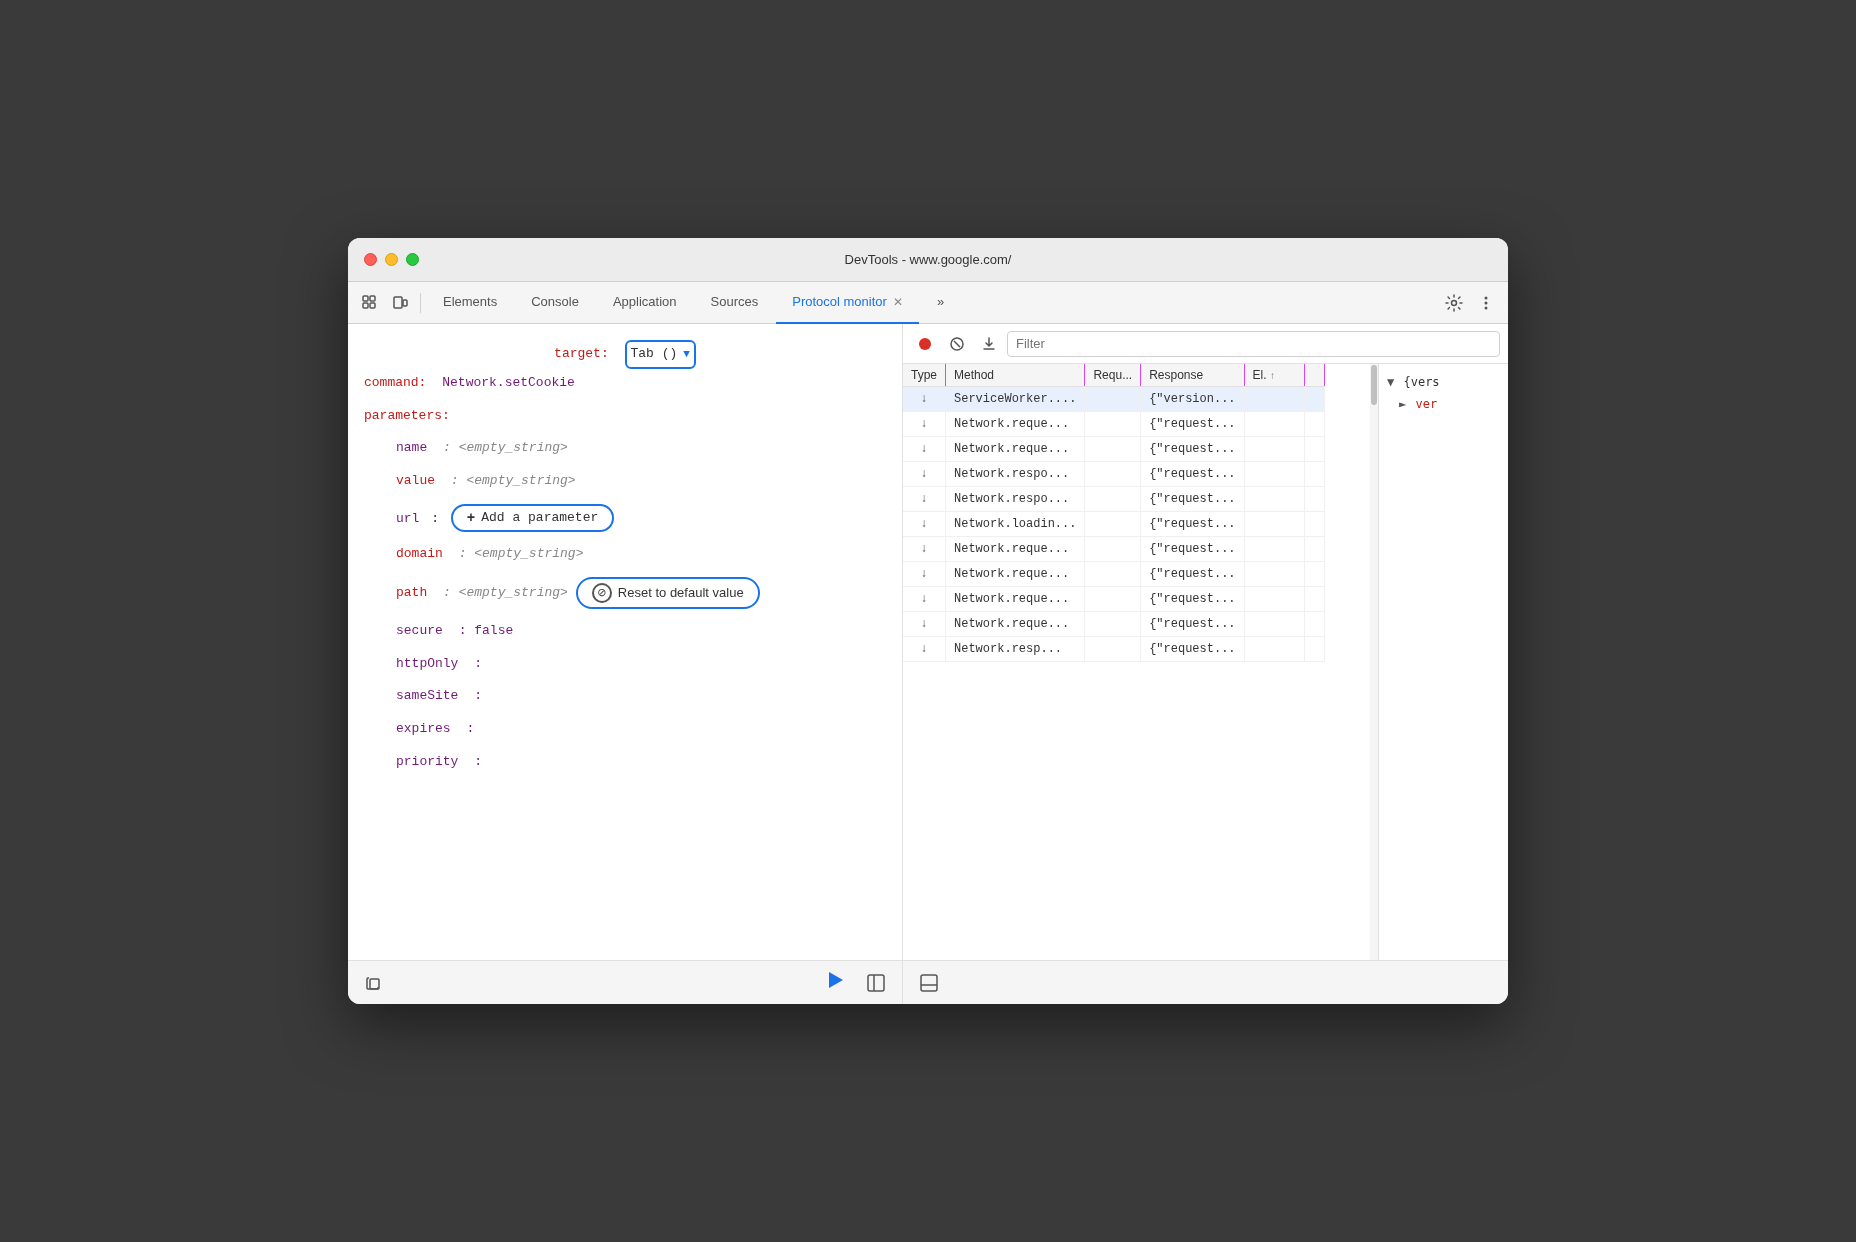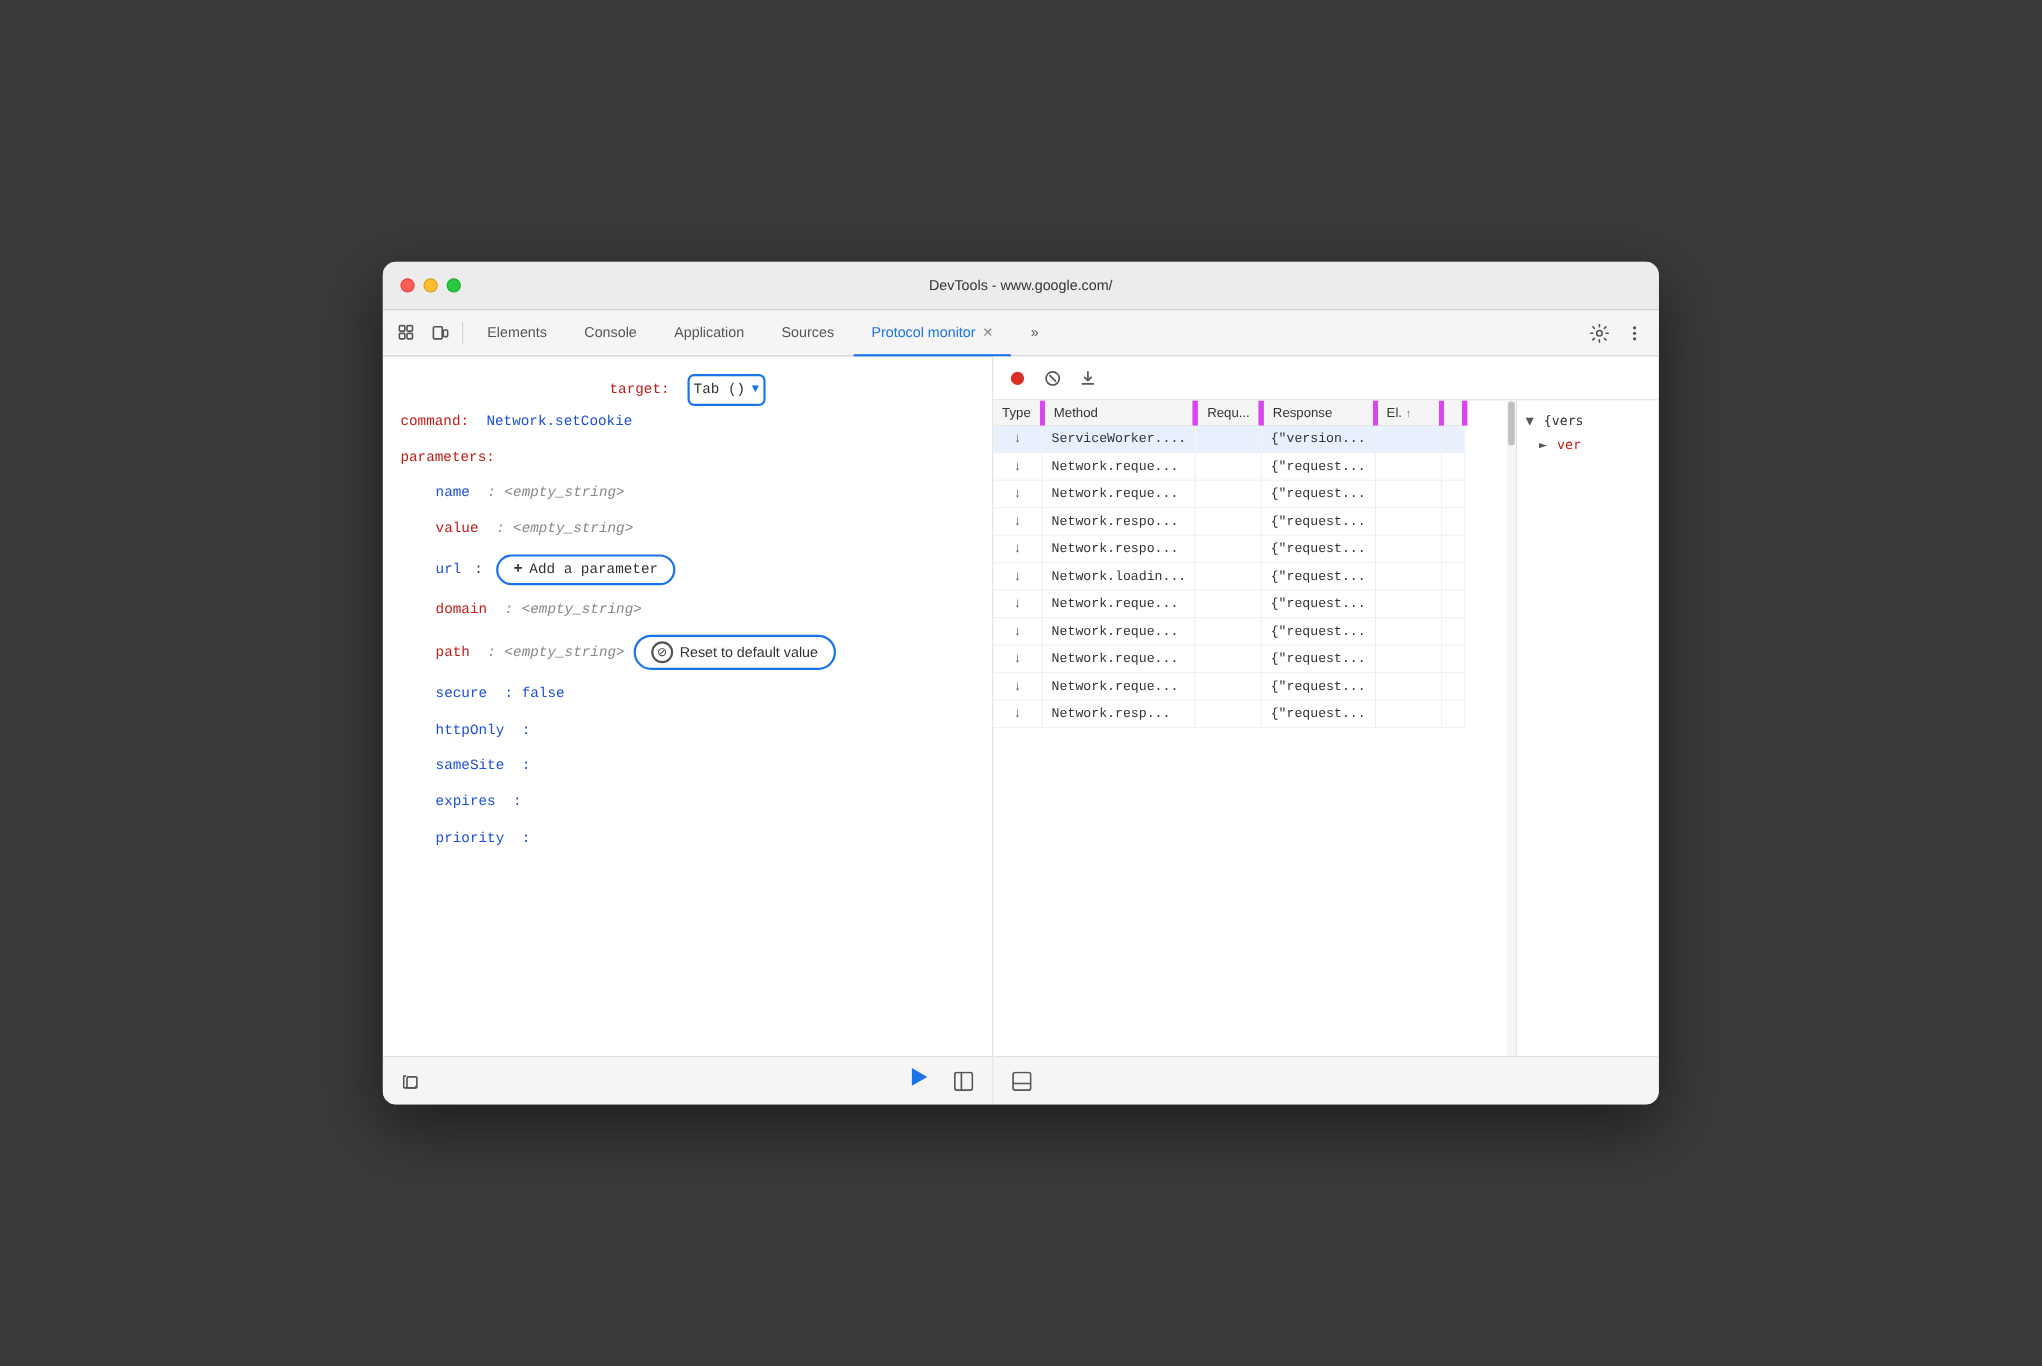--- a/index.html
+++ b/index.html
@@ -115,21 +115,21 @@
       position: relative;
     }
     .code-line {
       display: flex;
       align-items: baseline;
       margin-bottom: 12px;
       line-height: 1.6;
     }
     .code-key { color: #c41a16; font-weight: 500; }
     .code-colon { color: #333; margin: 0 4px; }
-    .code-value { color: #1d4ed8; }
+    .code-value { color: #701a75; }
     .code-empty { color: #888; font-style: italic; }
     .target-section { margin-bottom: 4px; justify-content: center; }
     .target-dropdown {
       display: inline-flex;
       align-items: center;
       border: 2px solid #1a73e8;
       border-radius: 6px;
       padding: 2px 4px;
       background: white;
       color: #333;
@@ -237,21 +237,21 @@
     }
     .data-table {
       flex: 1;
       border-collapse: collapse;
       font-size: 12px;
       font-family: 'Menlo', 'Monaco', 'Courier New', monospace;
     }
     .data-table th {
       background: #f5f5f5;
       border-bottom: 1px solid #e0e0e0;
-      border-right: 5px solid #d946ef;
+      border-right: 1px solid #d946ef;
       padding: 4px 8px;
       text-align: left;
       font-weight: 500;
       font-family: -apple-system, BlinkMacSystemFont, sans-serif;
       font-size: 12px;
       color: #333;
       position: sticky;
       top: 0;
       white-space: nowrap;
     }
@@ -488,20 +488,21 @@
           <svg width="16" height="16" viewBox="0 0 16 16" fill="none">
             <circle cx="8" cy="8" r="6" stroke="#555" stroke-width="1.5"></circle>
             <line x1="5" y1="5" x2="11" y2="11" stroke="#555" stroke-width="1.5"></line>
           </svg>
         </div>
         <div class="proto-btn">
           <svg width="16" height="16" viewBox="0 0 16 16" fill="none">
             <path d="M8 2v8M5 7l3 3 3-3M3 13h10" stroke="#555" stroke-width="1.5" stroke-linecap="round"></path>
           </svg>
         </div>
+        <input type="text" class="filter-input" placeholder="Filter" style="">
       </div>
 
       <div style="flex:1;display:flex;overflow:hidden;">
         <div style="flex:1;overflow:auto;">
           <table class="data-table">
             <thead>
               <tr>
                 <th>Type</th>
                 <th>Method</th>
                 <th>Requ...</th>

